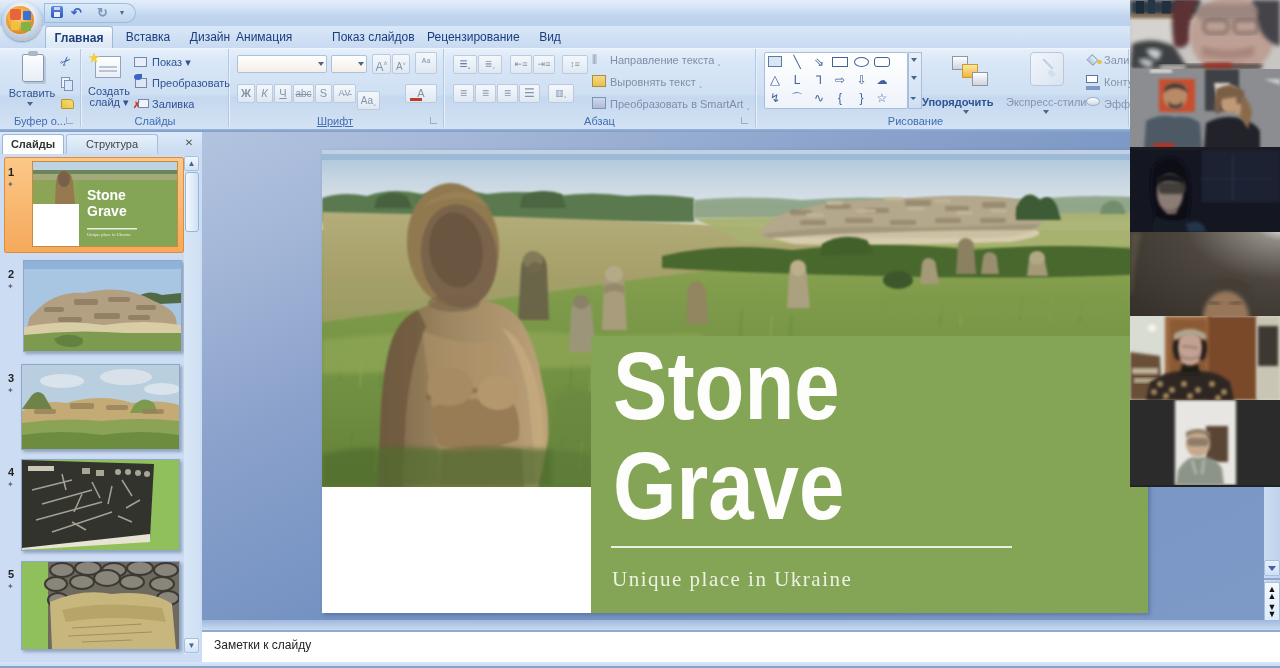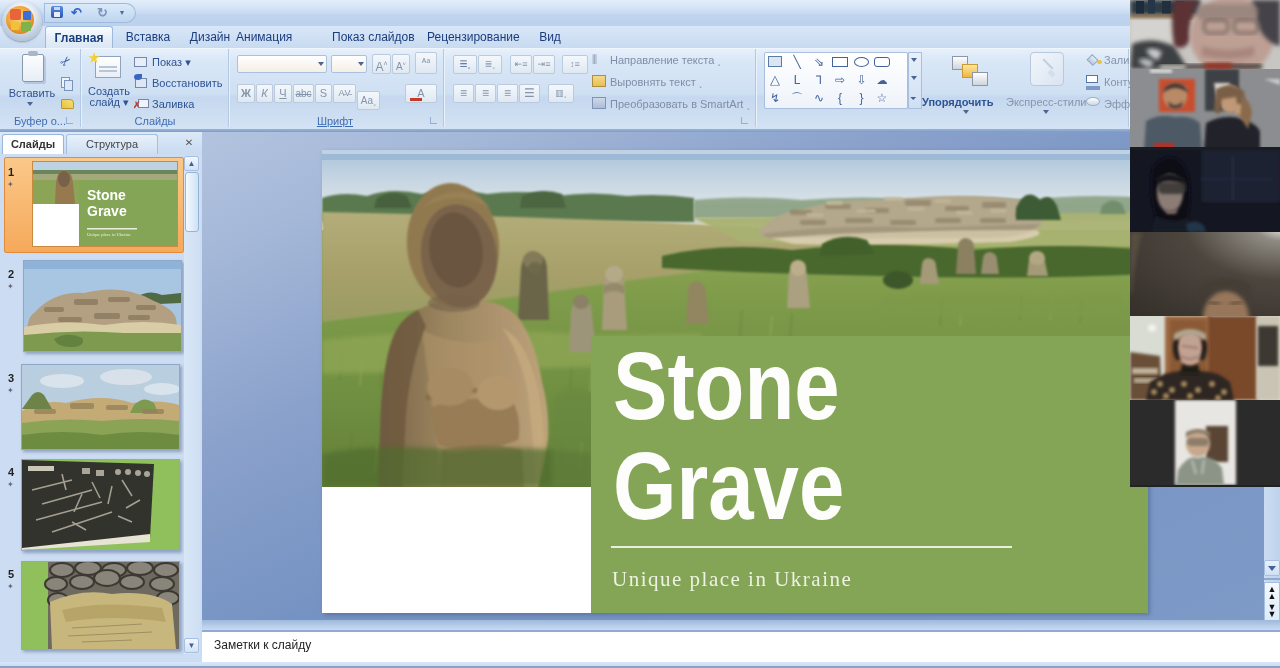--- a/index.html
+++ b/index.html
@@ -118,20 +118,22 @@
   <div class="abs" id="ribbonedge"></div>
 
   <div class="abs vsep" style="left:80px;"></div>
   <div class="abs vsep" style="left:228px;"></div>
   <div class="abs vsep" style="left:443px;"></div>
   <div class="abs vsep" style="left:755px;"></div>
   <div class="abs vsep" style="left:1128px;"></div>
   <div class="abs glabelrow" style="left:0;width:80px;">Буфер о...</div>
   <div class="abs glabelrow" style="left:82px;width:146px;">Слайды</div>
   <div class="abs glabelrow" style="left:230px;width:210px;text-decoration:underline;">Шрифт</div>
+  <div class="abs glabelrow" style="left:447px;width:305px;">Абзац</div>
+  <div class="abs glabelrow" style="left:758px;width:315px;">Рисование</div>
   <div class="abs lau" style="left:66px;top:117px;"></div>
   <div class="abs lau" style="left:430px;top:117px;"></div>
   <div class="abs lau" style="left:741px;top:117px;"></div>
 
   <div class="abs" style="left:22px;top:54px;width:22px;height:28px;background:linear-gradient(#fcfdfe,#e8eef6);border:1px solid #8899ad;border-radius:2px;box-shadow:2px 2px 0 rgba(130,150,180,.35);"></div>
   <div class="abs" style="left:28px;top:51px;width:10px;height:5px;background:#aab7c8;border-radius:2px;"></div>
   <div class="abs rtxt" style="left:8px;top:88px;width:48px;text-align:center;">Вставить</div>
   <div class="abs car" style="left:27px;top:102px;"></div>
   <div class="abs" style="left:60px;top:54px;width:13px;height:13px;color:#3a5fa8;font-size:13px;line-height:13px;transform:rotate(-45deg);">✂</div>
   <div class="abs" style="left:61px;top:77px;width:9px;height:11px;background:#eef4fb;border:1px solid #7a93b8;"></div>
@@ -140,21 +142,21 @@
 
   <div class="abs" style="left:95px;top:56px;width:26px;height:22px;background:linear-gradient(#ffffff,#e9eff7);border:1px solid #90a4bd;"></div>
   <div class="abs" style="left:99px;top:66px;width:18px;height:2px;background:#b9c6d6;"></div>
   <div class="abs" style="left:99px;top:70px;width:18px;height:2px;background:#b9c6d6;"></div>
   <div class="abs star8" style="left:88px;top:52px;"></div>
   <div class="abs rtxt" style="left:85px;top:86px;width:48px;text-align:center;">Создать<br>слайд ▾</div>
   <div class="abs mico" style="left:134px;top:57px;"><span style="background:#e8eef8;border:1px solid #7388ab;width:13px;height:10px;display:inline-block;"></span></div>
   <div class="abs rtxt" style="left:152px;top:57px;">Показ ▾</div>
   <div class="abs mico" style="left:135px;top:78px;"><span style="background:#dce6f4;border:1px solid #7388ab;width:12px;height:10px;display:inline-block;"></span></div>
   <div class="abs" style="left:134px;top:74px;width:8px;height:6px;background:#3a66c0;border-radius:50% 0 50% 50%;"></div>
-  <div class="abs rtxt" style="left:152px;top:78px;">Восстановить</div>
+  <div class="abs rtxt" style="left:152px;top:78px;">Преобразовать</div>
   <div class="abs mico" style="left:138px;top:99px;"><span style="background:#f0f4fa;border:1px solid #7388ab;width:11px;height:9px;display:inline-block;"></span></div>
   <div class="abs" style="left:133px;top:102px;width:7px;height:7px;color:#c23b2a;font-size:9px;line-height:7px;font-weight:bold;">✗</div>
   <div class="abs rtxt" style="left:152px;top:99px;">Заливка</div>
 
   <div class="abs combo" style="left:237px;top:55px;width:90px;"></div>
   <div class="abs car" style="left:318px;top:62px;"></div>
   <div class="abs combo" style="left:331px;top:55px;width:36px;"></div>
   <div class="abs car" style="left:358px;top:62px;"></div>
   <div class="abs fbtn" style="left:372px;top:54px;width:19px;">A<sup style="font-size:7px;">˄</sup></div>
   <div class="abs fbtn" style="left:392px;top:54px;width:18px;font-size:10px;">A<sup style="font-size:6px;">˅</sup></div>

